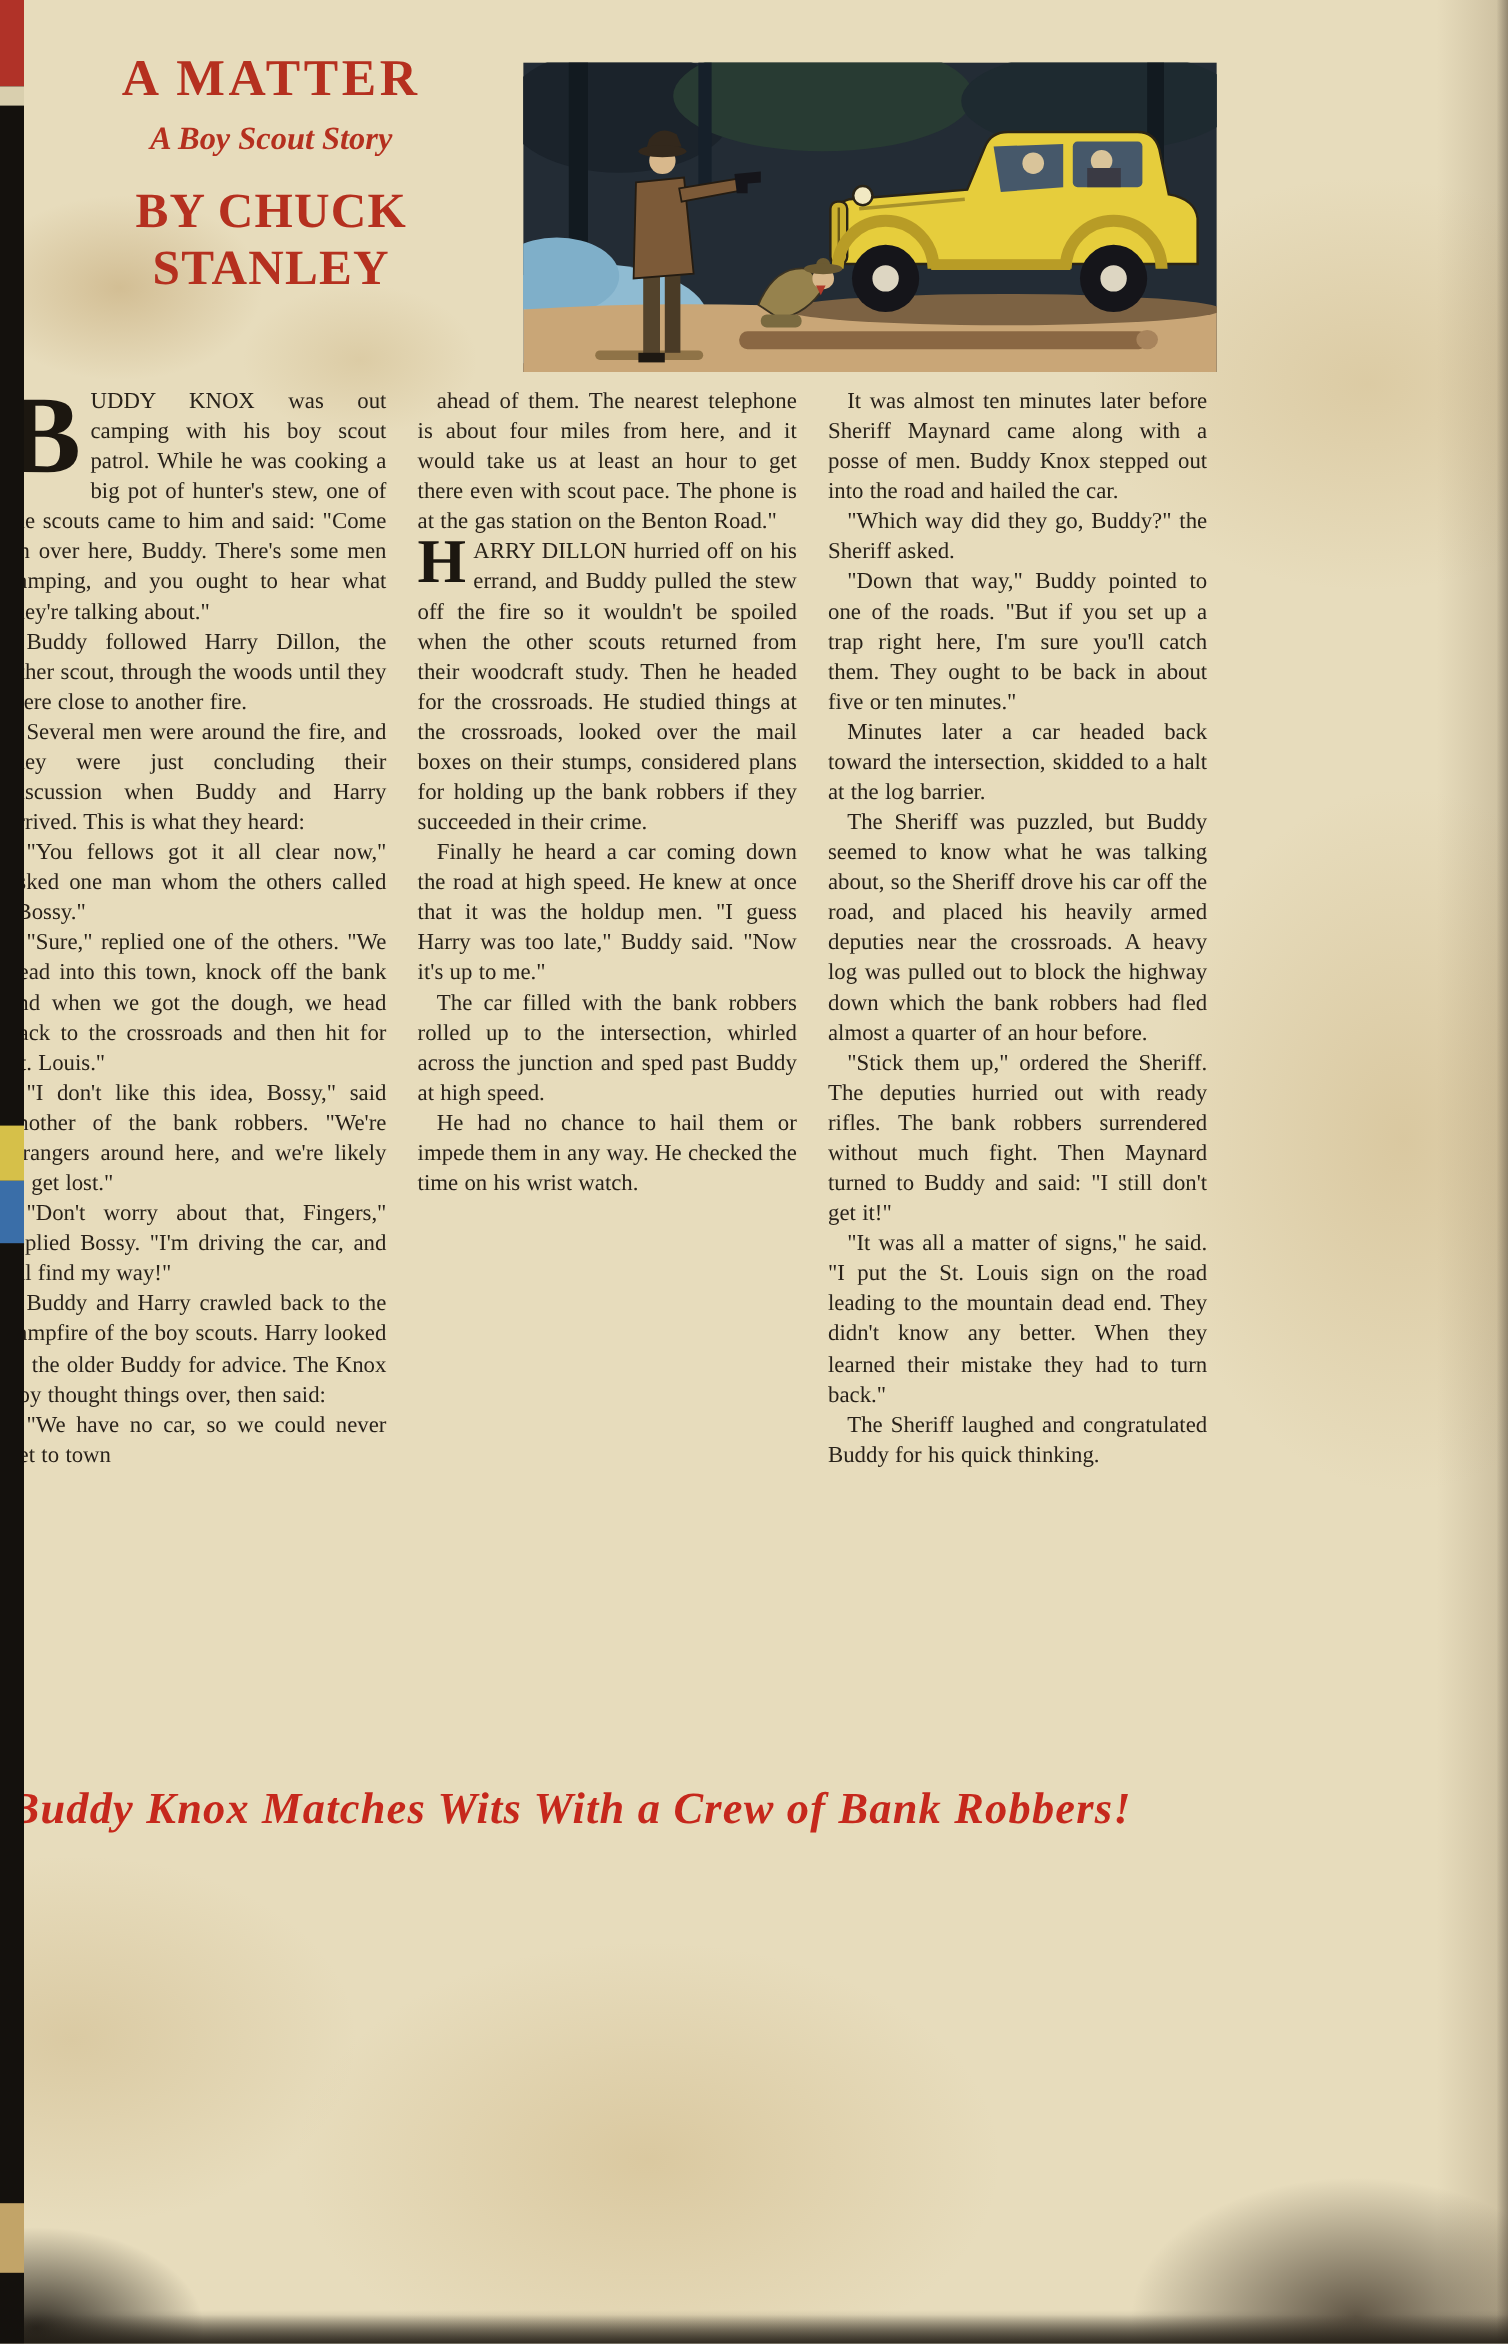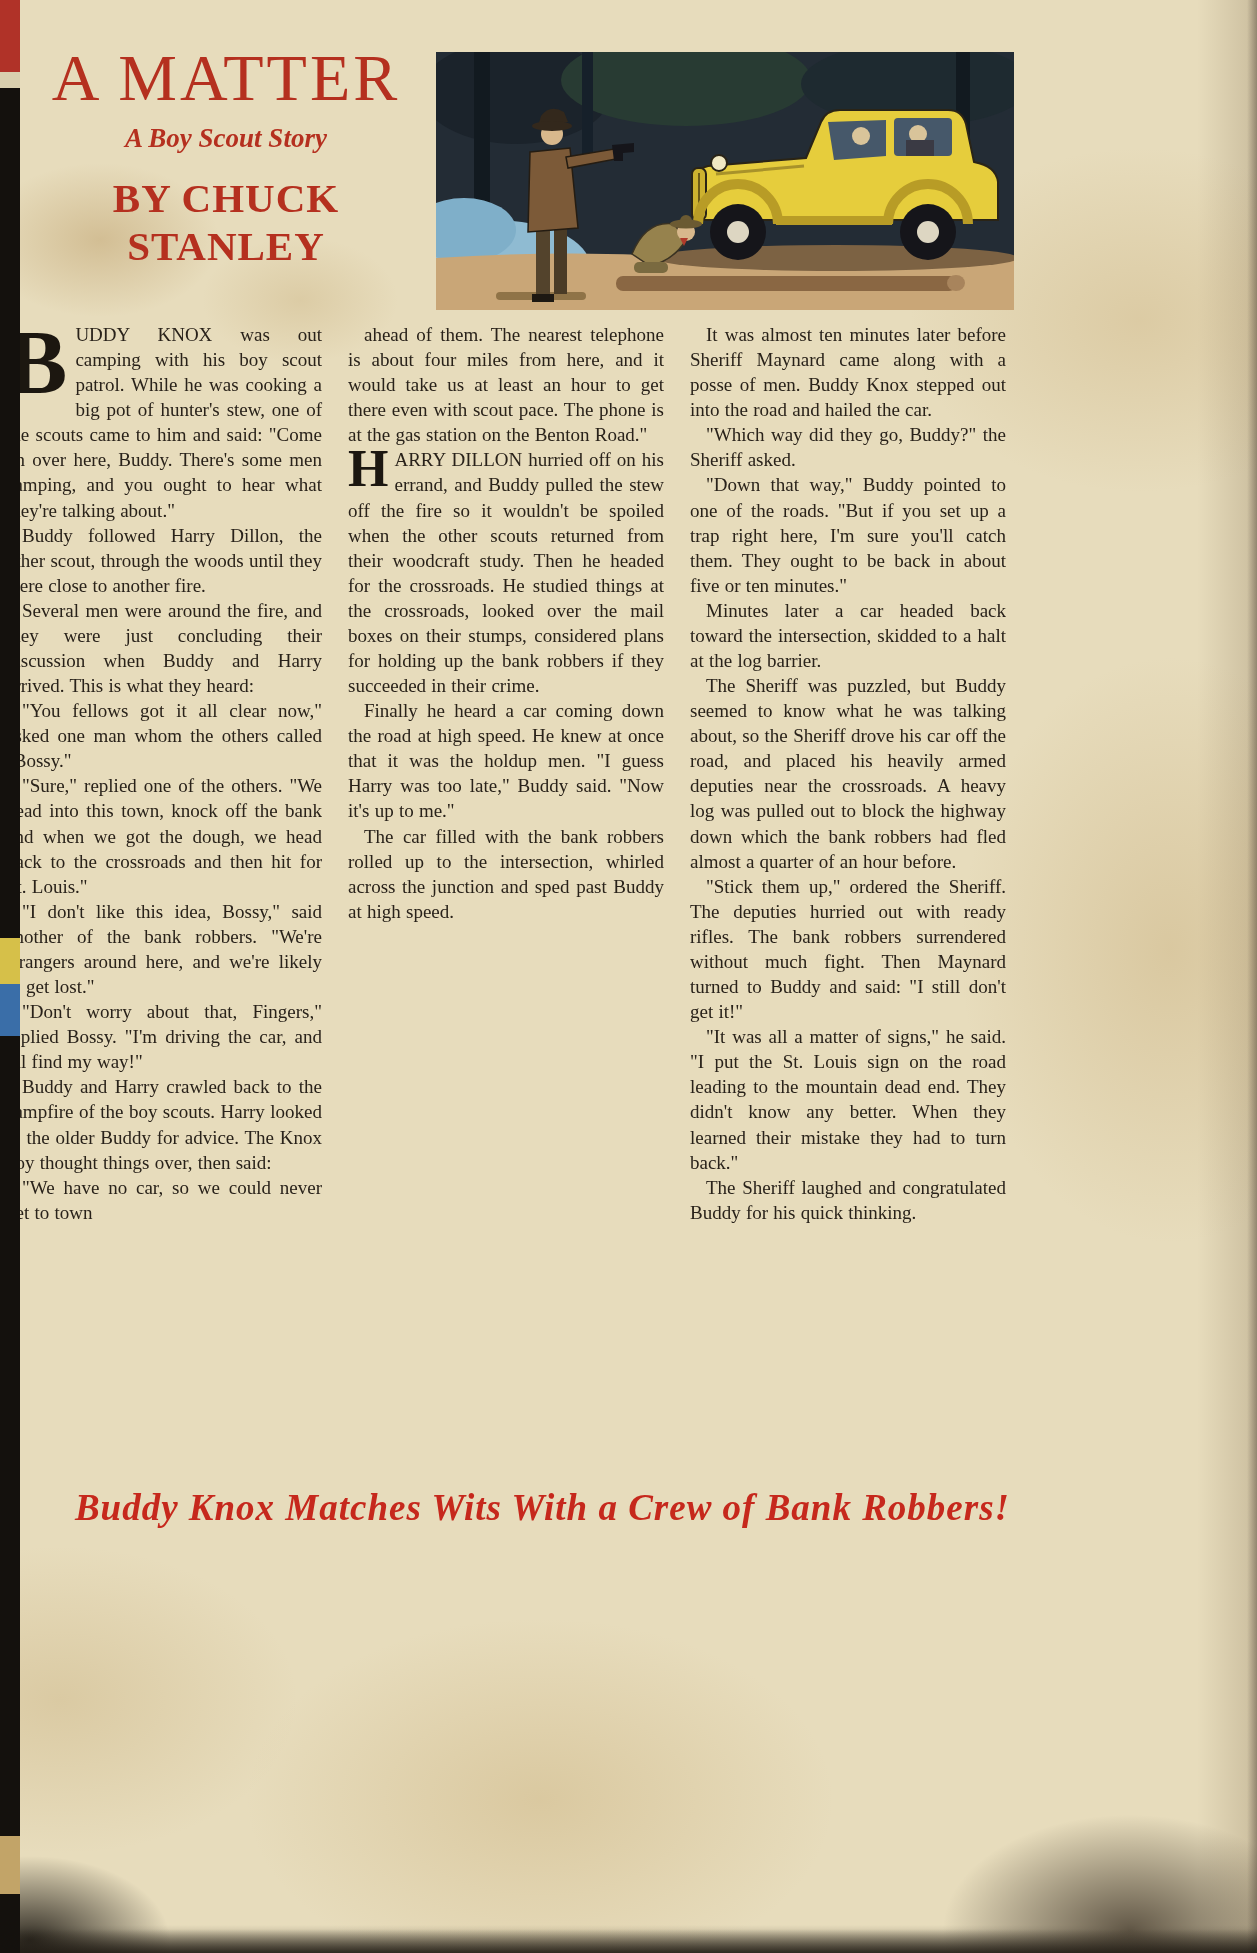--- a/index.html
+++ b/index.html
@@ -35,41 +35,41 @@
   .frag-tan    { top:1836px; height:58px;  background:#c2a468; }
 
   .right-edge { position:absolute; right:0; top:0; width:10px; height:100%;
     background:linear-gradient(to left, rgba(60,50,40,0.4), rgba(60,50,40,0)); z-index:4; }
   .bottom-edge { position:absolute; left:0; bottom:0; width:100%; height:24px;
     background:linear-gradient(to top, rgba(32,27,20,0.85), rgba(32,27,20,0)); z-index:4; }
 
   
   .title-block { position:absolute; left:26px; top:44px; width:400px;
     text-align:center; color:var(--title-red,#b5301f); z-index:2; }
-  .title-line1 { font-size:66px; font-weight:normal; letter-spacing:3px; line-height:1.02; }
+  .title-line1 { font-size:43px; font-weight:bold; letter-spacing:3px; line-height:1.02; }
   .title-line2 { font-size:62px; font-weight:bold; letter-spacing:8px; line-height:1.05; }
   .title-line2 .of { font-style:italic; font-size:54px; letter-spacing:2px; margin-right:16px; }
   .subtitle { margin-top:12px; font-size:27px; font-weight:bold; font-style:italic; }
   .byline   { margin-top:20px; font-size:41px; font-weight:bold; letter-spacing:1px; }
 
   .illustration { position:absolute; left:436px; top:52px; width:578px; height:258px; z-index:1; }
   .illustration svg { width:100%; height:100%; display:block; }
 
   
   .columns { position:absolute; left:6px; top:322px; width:1002px; height:1168px;
     display:flex; gap:26px; overflow:hidden; z-index:1; }
   .col { width:316px; text-align:justify; font-size:19px; line-height:1.32;
     hyphens:auto; word-spacing:0.5px; }
   .col p { text-indent:16px; margin:0; }
   .col p.has-dropcap { text-indent:0; }
   .dropcap { float:left; font-weight:bold; color:#1c1710; }
   .dc-large { font-size:92px; line-height:0.82; padding:3px 8px 0 0; }
   .dc-small { font-size:52px; line-height:0.80; padding:1px 6px 0 0; }
 
-  .tagline { position:absolute; left:8px; top:1486px; width:1002px; text-align:right;
+  .tagline { position:absolute; left:8px; top:1486px; width:1002px; text-align:left;
     font-size:37px; font-weight:bold; font-style:italic;
     color:var(--tagline-red,#c6281c); letter-spacing:1px; z-index:2; }
 </style>
 </head>
 <body>
 
 <div class="scan">
 
   <header class="title-block">
     <div class="title-line1">A MATTER</div>
@@ -150,20 +150,21 @@
         <p>"I don't like this idea, Bossy," said another of the bank robbers. "We're strangers around here, and we're likely to get lost."</p>
         <p>"Don't worry about that, Fingers," replied Bossy. "I'm driving the car, and I'll find my way!"</p>
         <p>Buddy and Harry crawled back to the campfire of the boy scouts. Harry looked to the older Buddy for advice. The Knox boy thought things over, then said:</p>
         <p>"We have no car, so we could never get to town</p>
       </div>
     <div class="col">
         <p>ahead of them. The nearest telephone is about four miles from here, and it would take us at least an hour to get there even with scout pace. The phone is at the gas station on the Benton Road."</p>
         <p class="has-dropcap"><span class="dropcap dc-small">H</span>ARRY DILLON hurried off on his errand, and Buddy pulled the stew off the fire so it wouldn't be spoiled when the other scouts returned from their woodcraft study. Then he headed for the crossroads. He studied things at the crossroads, looked over the mail boxes on their stumps, considered plans for holding up the bank robbers if they succeeded in their crime.</p>
         <p>Finally he heard a car coming down the road at high speed. He knew at once that it was the holdup men. "I guess Harry was too late," Buddy said. "Now it's up to me."</p>
         <p>The car filled with the bank robbers rolled up to the intersection, whirled across the junction and sped past Buddy at high speed.</p>
+        <p>He had no chance to hail them or impede them in any way. He checked the time on his wrist watch.</p>
       </div>
     <div class="col">
         <p>It was almost ten minutes later before Sheriff Maynard came along with a posse of men. Buddy Knox stepped out into the road and hailed the car.</p>
         <p>"Which way did they go, Buddy?" the Sheriff asked.</p>
         <p>"Down that way," Buddy pointed to one of the roads. "But if you set up a trap right here, I'm sure you'll catch them. They ought to be back in about five or ten minutes."</p>
         <p>Minutes later a car headed back toward the intersection, skidded to a halt at the log barrier.</p>
         <p>The Sheriff was puzzled, but Buddy seemed to know what he was talking about, so the Sheriff drove his car off the road, and placed his heavily armed deputies near the crossroads. A heavy log was pulled out to block the highway down which the bank robbers had fled almost a quarter of an hour before.</p>
         <p>"Stick them up," ordered the Sheriff. The deputies hurried out with ready rifles. The bank robbers surrendered without much fight. Then Maynard turned to Buddy and said: "I still don't get it!"</p>
         <p>"It was all a matter of signs," he said. "I put the St. Louis sign on the road leading to the mountain dead end. They didn't know any better. When they learned their mistake they had to turn back."</p>
         <p>The Sheriff laughed and congratulated Buddy for his quick thinking.</p>

